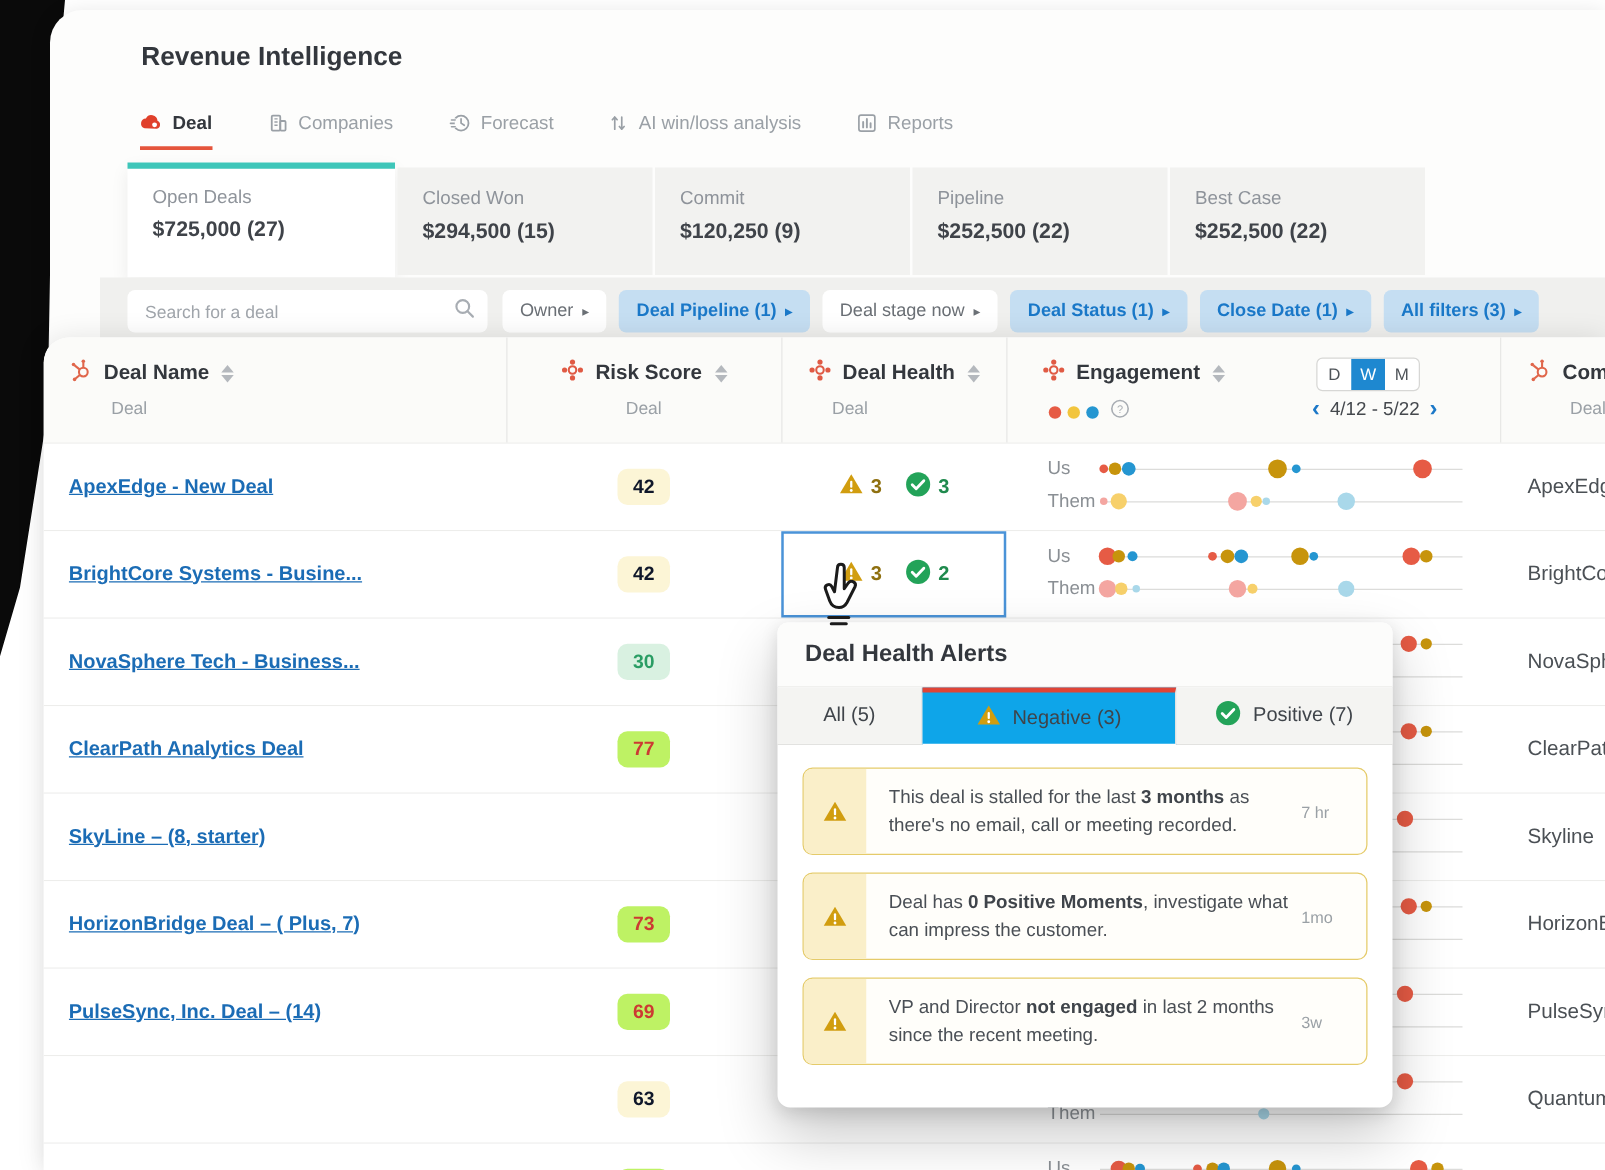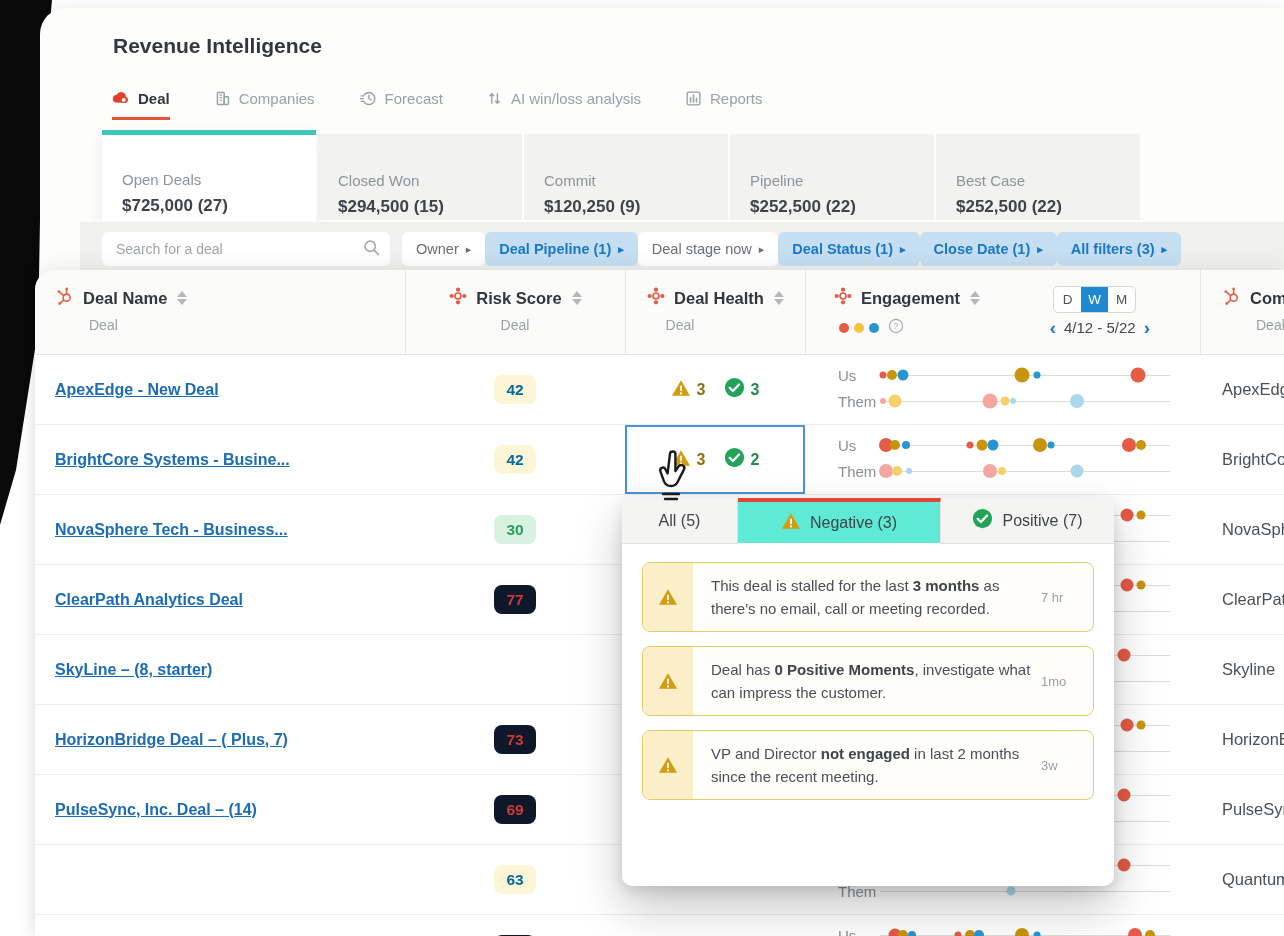--- a/index.html
+++ b/index.html
@@ -22,31 +22,31 @@
   .nav-tab { display:flex; align-items:center; gap:8px; font-size:15px; color:#9aa0a6;
     padding-bottom:10px; border-bottom:3px solid transparent; cursor:pointer; }
   .nav-tab.active { color:#33373d; font-weight:700; border-bottom-color:#e5553c; }
   .nav-tab svg { display:block; }
 
   
   #summary-cards { position:absolute; left:62px; top:122px; display:flex; }
   .sum-card { width:204px; height:86px; margin-right:2px; background:#f2f2f0; padding:16px 0 0 20px; margin-top:4px; }
   .sum-card.active { background:#fff; margin-top:0; height:92px; border-top:5px solid #3ec6b9;
     box-shadow:0 6px 14px rgba(0,0,0,.08); padding-top:14px; width:214px; }
-  .sum-label { font-size:15px; color:#8e939a;margin-top:22px; }
+  .sum-label { font-size:15px; color:#8e939a; }
   .sum-value { font-size:17px; font-weight:700; color:#3f4349; margin-top:8px; }
 
   
   #filter-strip { position:absolute; left:40px; top:214px; width:1244px; height:54px; background:#f0f0ee; }
   #search-box { position:absolute; left:22px; top:10px; width:288px; height:34px; background:#fff;
     border-radius:6px; display:flex; align-items:center; padding:0 10px 0 14px; }
   #search-box input { border:none; outline:none; flex:1; font-size:14px; color:#555;
     font-family:"Liberation Sans", sans-serif; background:transparent; }
   #search-box input::placeholder { color:#a0a5ab; }
-  #filter-chips { position:absolute; left:322px; top:10px; display:flex; }
+  #filter-chips { position:absolute; left:322px; top:10px; display:flex; gap:10px; }
   .chip { height:34px; border-radius:6px; display:flex; align-items:center; gap:7px;
     padding:0 14px; font-size:14.5px; background:#fff; color:#6a6f75; cursor:pointer; white-space:nowrap; }
   .chip .caret { font-size:11px; }
   .chip.on { background:#c5def2; color:#1a78c8; font-weight:700; }
 
   
   #table-card { position:absolute; left:35px; top:270px; width:1249px; height:666px; background:#fff;
     border-top-left-radius:20px; box-shadow:0 0 22px rgba(0,0,0,.10); }
   #thead { position:relative; height:85px; border-bottom:1px solid #e4e4e2;
     border-top-left-radius:20px; background:#fbfbf9; }
@@ -70,23 +70,23 @@
 
   
   .trow { position:relative; height:70px; border-bottom:1px solid #ededeb; background:#fff; }
   .cell-deal { position:absolute; left:20px; top:0; width:345px; height:100%; display:flex; align-items:center; }
   .deal-link { color:#1b6cb5; font-weight:700; font-size:16px; cursor:pointer; white-space:nowrap;
     overflow:hidden; text-overflow:ellipsis; max-width:340px;text-decoration:underline; }
   .cell-risk { position:absolute; left:370px; top:0; width:220px; height:100%;
     display:flex; align-items:center; justify-content:center; }
   .risk-badge { min-width:42px; height:29px; border-radius:8px; display:flex; align-items:center;
     justify-content:center; font-size:15.5px; font-weight:700; padding:0 8px; }
-  .risk-yellow { background:#fcf5d6; color:#0369a1;text-align:center; }
+  .risk-yellow { background:#fcf5d6; color:#0f172a;text-align:center; }
   .risk-green  { background:#d9f1e1; color:#2a9d64; }
-  .risk-red    { background:#0f172a; color:#cc3a33; }
+  .risk-red    { background:#bef264; color:#cc3a33; }
   .cell-health { position:absolute; left:590px; top:0; width:180px; height:100%;
     display:flex; align-items:center; justify-content:center; gap:18px; }
   .cell-health.selcell { outline:2px solid #4a93d8; outline-offset:-2px; z-index:5; }
   .hitem { display:flex; align-items:center; gap:6px; font-size:16px; font-weight:700; }
   .hitem.neg { color:#8f7010; }
   .hitem.pos { color:#1f8a4d; }
   .cell-eng { position:absolute; left:770px; top:0; width:395px; height:100%; }
   .lane-label { position:absolute; left:33px; font-size:15px; color:#8a8f94; transform:translateY(-50%); }
   .lane-line { position:absolute; left:75px; width:290px; height:1px; background:#dcdcda; }
   .dot { position:absolute; border-radius:50%; transform:translate(-50%,-50%); }
@@ -97,21 +97,21 @@
   
   #popup { position:absolute; left:622px; top:498px; width:492px; height:388px; background:#fff;
     border-radius:8px 8px 10px 10px; box-shadow:0 22px 48px rgba(0,0,0,.22), 0 4px 14px rgba(0,0,0,.12); z-index:40; }
   #popup-header { height:52px; display:flex; align-items:center; padding-left:22px;
     border-bottom:1px solid #e6e6e4; background:#fcfcfb; border-radius:8px 8px 0 0;
     font-size:19px; font-weight:700; color:#33373d; }
   #popup-tabs { display:flex; height:46px; border-bottom:1px solid #e2e2e0; }
   .ptab { display:flex; align-items:center; justify-content:center; gap:9px; font-size:16px;
     color:#3f444a; background:#f4f4f2; border-right:1px solid #e2e2e0; cursor:pointer; }
   .ptab:last-child { border-right:none; }
-  .ptab.active { background:#5eead4; border-top:4px solid #df4436; border-bottom:1px solid #fff;
+  .ptab.active { background:#0ea5e9; border-top:4px solid #df4436; border-bottom:1px solid #fff;
     margin-bottom:-1px; font-weight:400; }
   #popup-body { padding:18px 20px 0 20px; }
   .alert-card { position:relative; display:flex; height:70px; border:1px solid #e5cb6a; border-radius:8px;
     margin-bottom:14px; overflow:hidden; background:#fffefa; }
   .alert-strip { width:50px; background:#faefc9; display:flex; align-items:center; justify-content:center; flex:0 0 50px; }
   .alert-text { flex:1; padding:11px 6px 0 18px; font-size:15px; color:#4a4f55; line-height:1.55; }
   .alert-text b { color:#3f444a; }
   .alert-time { width:52px; display:flex; align-items:center; font-size:13px; color:#9aa0a5; }
 
   #hand-cursor { position:absolute; left:648px; top:446px; z-index:60; }
@@ -588,20 +588,21 @@
             <span class="dot" style="left: 255.2px; top: 0px; width: 14px; height: 14px; background: rgb(230, 91, 69);"></span>
             <span class="dot" style="left: 269.7px; top: 0px; width: 10px; height: 10px; background: rgb(199, 148, 12);"></span>
           </div>
         </div>
         <div class="cell-comp"></div>
       </div>
     </div>
 </div>
 
 <div id="popup">
+  <div id="popup-header">Deal Health Alerts</div>
   <div id="popup-tabs">
       <div class="ptab" style="width: 116px;">
         <span>All (5)</span>
       </div>
       <div class="ptab active" style="width: 203px;">
         <span><svg width="20" height="18" viewBox="0 0 24 22">
             <path d="M12 1.6 L23 20.4 H1 Z" fill="#d19d0f" rx="3"></path>
             <rect x="10.9" y="8" width="2.2" height="7" rx="1.1" fill="#fff"></rect>
             <circle cx="12" cy="17.6" r="1.4" fill="#fff"></circle>
           </svg></span>

